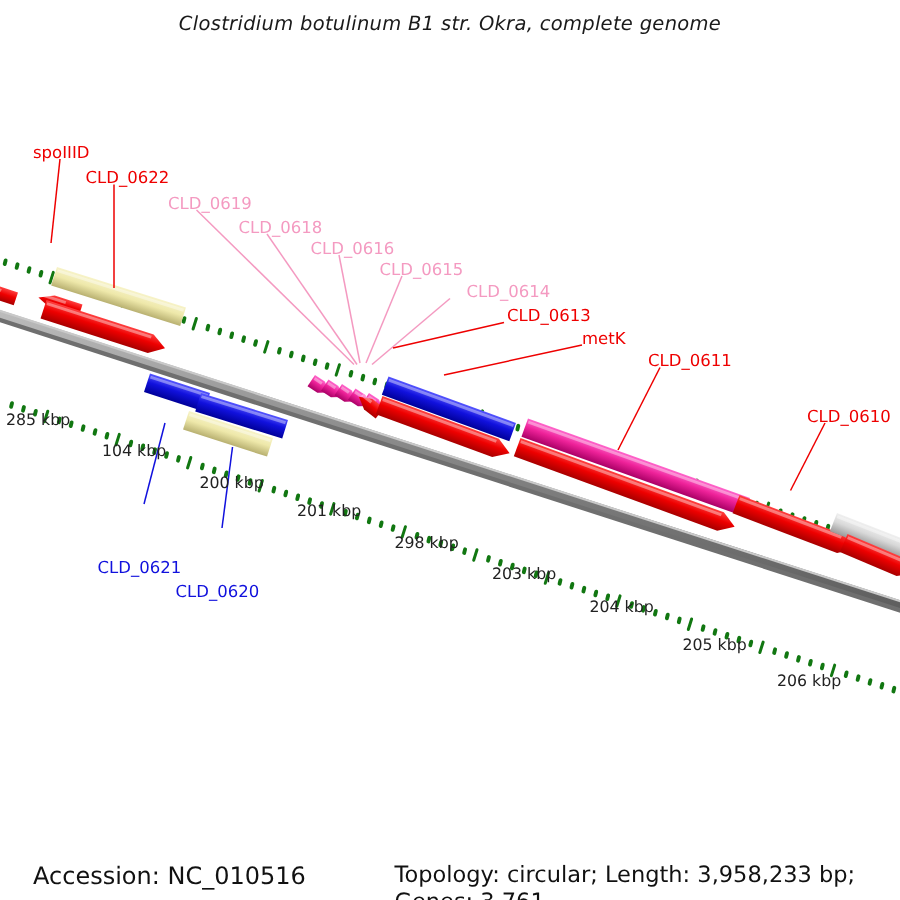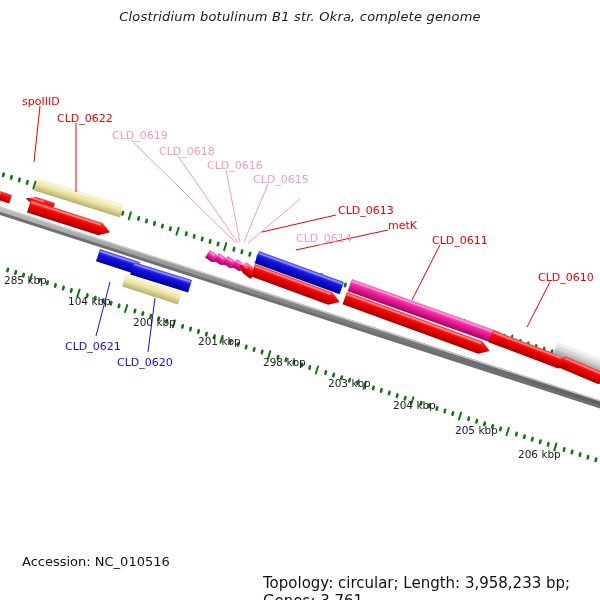--- a/index.html
+++ b/index.html
@@ -25,22 +25,22 @@
     left: 0; top: 9px;
     width: 600px;
     text-align: center;
     font-style: italic;
     font-size: 13px;
     letter-spacing: 0.2px;
     color: #1a1a1a;
   }
   #footer-accession {
     position: absolute;
-    left: 22px; top: 554px;
-    font-size: 13px;
+    left: 22px; top: 574px;
+    font-size: 16px;
     color: #111111;
   }
   #footer-topology {
     position: absolute;
     left: 263px; top: 574px;
     font-size: 15px;
     color: #111111;
   }
   .graphic {
     position: absolute;
@@ -49,21 +49,21 @@
     height: 600px;
   }
   .lbl {
     position: absolute;
     font-size: 11px;
     white-space: nowrap;
     line-height: 1;
   }
   .lbl-red { color: #ee0000; }
   .lbl-pink { color: #f49ac1; }
-  .lbl-blue { color: #1111dd; }
+  .lbl-blue { color: #1111dd; margin-top: 32px; }
   .lbl-ruler { color: #222222; font-size: 10.5px; }
 </style>
 </head>
 <body>
 
 <div id="viewer">
 
   <div id="title">Clostridium botulinum B1 str. Okra, complete genome</div>
 
   <svg class="graphic" viewBox="0 0 600 600" xmlns="http://www.w3.org/2000/svg">
@@ -369,21 +369,21 @@
       </g>
   </svg>
 
   <div id="labelLayer">
       <div class="lbl lbl-red" style="left: 22px; top: 96px;">spoIIID</div>
       <div class="lbl lbl-red" style="left: 57px; top: 113px;">CLD_0622</div>
       <div class="lbl lbl-pink" style="left: 112px; top: 130px;">CLD_0619</div>
       <div class="lbl lbl-pink" style="left: 159px; top: 146px;">CLD_0618</div>
       <div class="lbl lbl-pink" style="left: 207px; top: 160px;">CLD_0616</div>
       <div class="lbl lbl-pink" style="left: 253px; top: 174px;">CLD_0615</div>
-      <div class="lbl lbl-pink" style="left: 296px; top: 189px; margin-top: 44px;">CLD_0614</div>
+      <div class="lbl lbl-pink" style="left: 311px; top: 189px;">CLD_0614</div>
       <div class="lbl lbl-red" style="left: 338px; top: 205px;">CLD_0613</div>
       <div class="lbl lbl-red" style="left: 388px; top: 220px;">metK</div>
       <div class="lbl lbl-red" style="left: 432px; top: 235px;">CLD_0611</div>
       <div class="lbl lbl-red" style="left: 538px; top: 272px;">CLD_0610</div>
       <div class="lbl lbl-blue" style="left: 65px; top: 341px;">CLD_0621</div>
       <div class="lbl lbl-blue" style="left: 117px; top: 357px;">CLD_0620</div>
     </div>
   <div id="rulerLayer">
       <div class="lbl lbl-ruler" style="left: 4px; top: 275px;">285 kbp</div>
       <div class="lbl lbl-ruler" style="left: 68px; top: 296px;">104 kbp</div>

